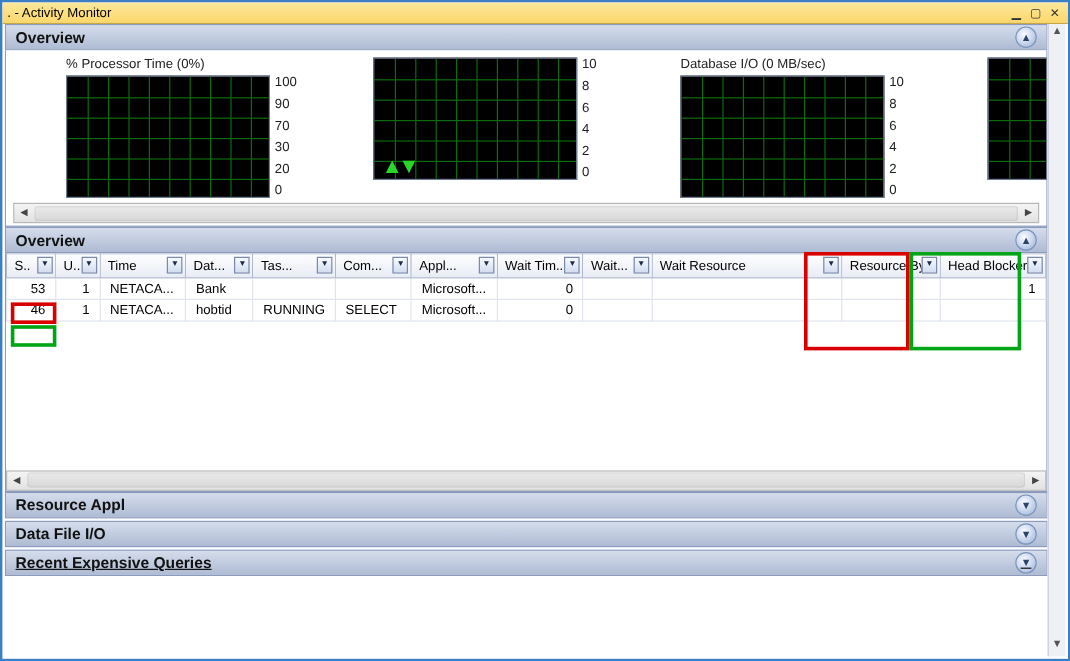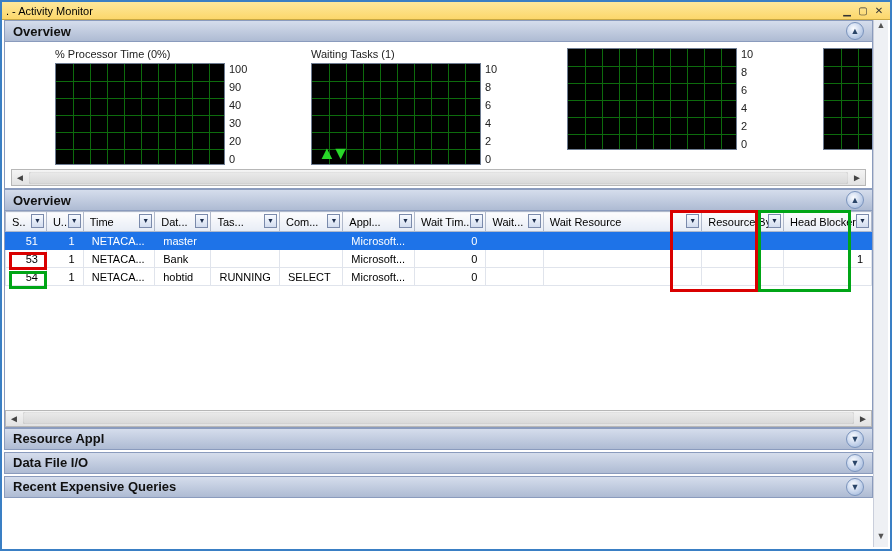--- a/index.html
+++ b/index.html
@@ -74,29 +74,28 @@
               <div class="grid-v" style="left: 68px;"></div>
               <div class="grid-v" style="left: 85px;"></div>
               <div class="grid-v" style="left: 102px;"></div>
               <div class="grid-v" style="left: 119px;"></div>
               <div class="grid-v" style="left: 136px;"></div>
               <div class="grid-v" style="left: 153px;"></div>
             </div>
             <div class="y-axis">
               <span>100</span>
               <span>90</span>
-              <span>40</span>
+              <span>70</span>
               <span>30</span>
               <span>20</span>
               <span>0</span>
             </div>
           </div>
         </div>
         <div class="mini">
-          <div class="mini-title">Waiting Tasks (1)</div>
           <div class="mini-chart-wrap">
             <div class="mini-chart">
               <div class="grid-h" style="top: 17px;"></div>
               <div class="grid-h" style="top: 34px;"></div>
               <div class="grid-h" style="top: 51px;"></div>
               <div class="grid-h" style="top: 68px;"></div>
               <div class="grid-h" style="top: 85px;"></div>
               <div class="grid-v" style="left: 17px;"></div>
               <div class="grid-v" style="left: 34px;"></div>
               <div class="grid-v" style="left: 51px;"></div>
@@ -112,20 +111,21 @@
               <span>10</span>
               <span>8</span>
               <span>6</span>
               <span>4</span>
               <span>2</span>
               <span>0</span>
             </div>
           </div>
         </div>
         <div class="mini">
+          <div class="mini-title">Database I/O (0 MB/sec)</div>
           <div class="mini-chart-wrap">
             <div class="mini-chart">
               <div class="grid-h" style="top: 17px;"></div>
               <div class="grid-h" style="top: 34px;"></div>
               <div class="grid-h" style="top: 51px;"></div>
               <div class="grid-h" style="top: 68px;"></div>
               <div class="grid-h" style="top: 85px;"></div>
               <div class="grid-v" style="left: 17px;"></div>
               <div class="grid-v" style="left: 34px;"></div>
               <div class="grid-v" style="left: 51px;"></div>
@@ -214,50 +214,36 @@
               <th><span>Com...</span><span class="fbtn">▼</span></th>
               <th><span>Appl...</span><span class="fbtn">▼</span></th>
               <th><span>Wait Tim...</span><span class="fbtn">▼</span></th>
               <th><span>Wait...</span><span class="fbtn">▼</span></th>
               <th><span>Wait Resource</span><span class="fbtn">▼</span></th>
               <th><span>Resource By</span><span class="fbtn">▼</span></th>
               <th><span>Head Blocker</span><span class="fbtn">▼</span></th>
             </tr>
           </thead>
         <tbody id="proc-body">
-            <tr class="selected">
-              <td class="num">51</td>
-              <td class="num">1</td>
-              <td>NETACA...</td>
-              <td>master</td>
-              <td></td>
-              <td></td>
-              <td>Microsoft...</td>
-              <td class="num">0</td>
-              <td></td>
-              <td></td>
-              <td class="num"></td>
-              <td class="num"></td>
-            </tr>
             <tr>
               <td class="num">53</td>
               <td class="num">1</td>
               <td>NETACA...</td>
               <td>Bank</td>
               <td></td>
               <td></td>
               <td>Microsoft...</td>
               <td class="num">0</td>
               <td></td>
               <td></td>
               <td class="num"></td>
               <td class="num">1</td>
             </tr>
             <tr>
-              <td class="num">54</td>
+              <td class="num">46</td>
               <td class="num">1</td>
               <td>NETACA...</td>
               <td>hobtid</td>
               <td>RUNNING</td>
               <td>SELECT</td>
               <td>Microsoft...</td>
               <td class="num">0</td>
               <td></td>
               <td></td>
               <td class="num"></td>
@@ -286,21 +272,21 @@
     <span class="spacer"></span>
     <span class="collapser">▼</span>
   </div>
 
   <div class="section-header" style="margin-top:2px;">
     <span>Data File I/O</span>
     <span class="spacer"></span>
     <span class="collapser">▼</span>
   </div>
 
-  <div class="section-header" style="margin-top:2px;">
+  <div class="section-header" style="margin-top:2px;text-decoration:underline;">
     <span>Recent Expensive Queries</span>
     <span class="spacer"></span>
     <span class="collapser">▼</span>
   </div>
 
 </div>
 
 <div class="vscroll">
   <span class="arrow">▲</span>
   <span class="thumb"></span>

